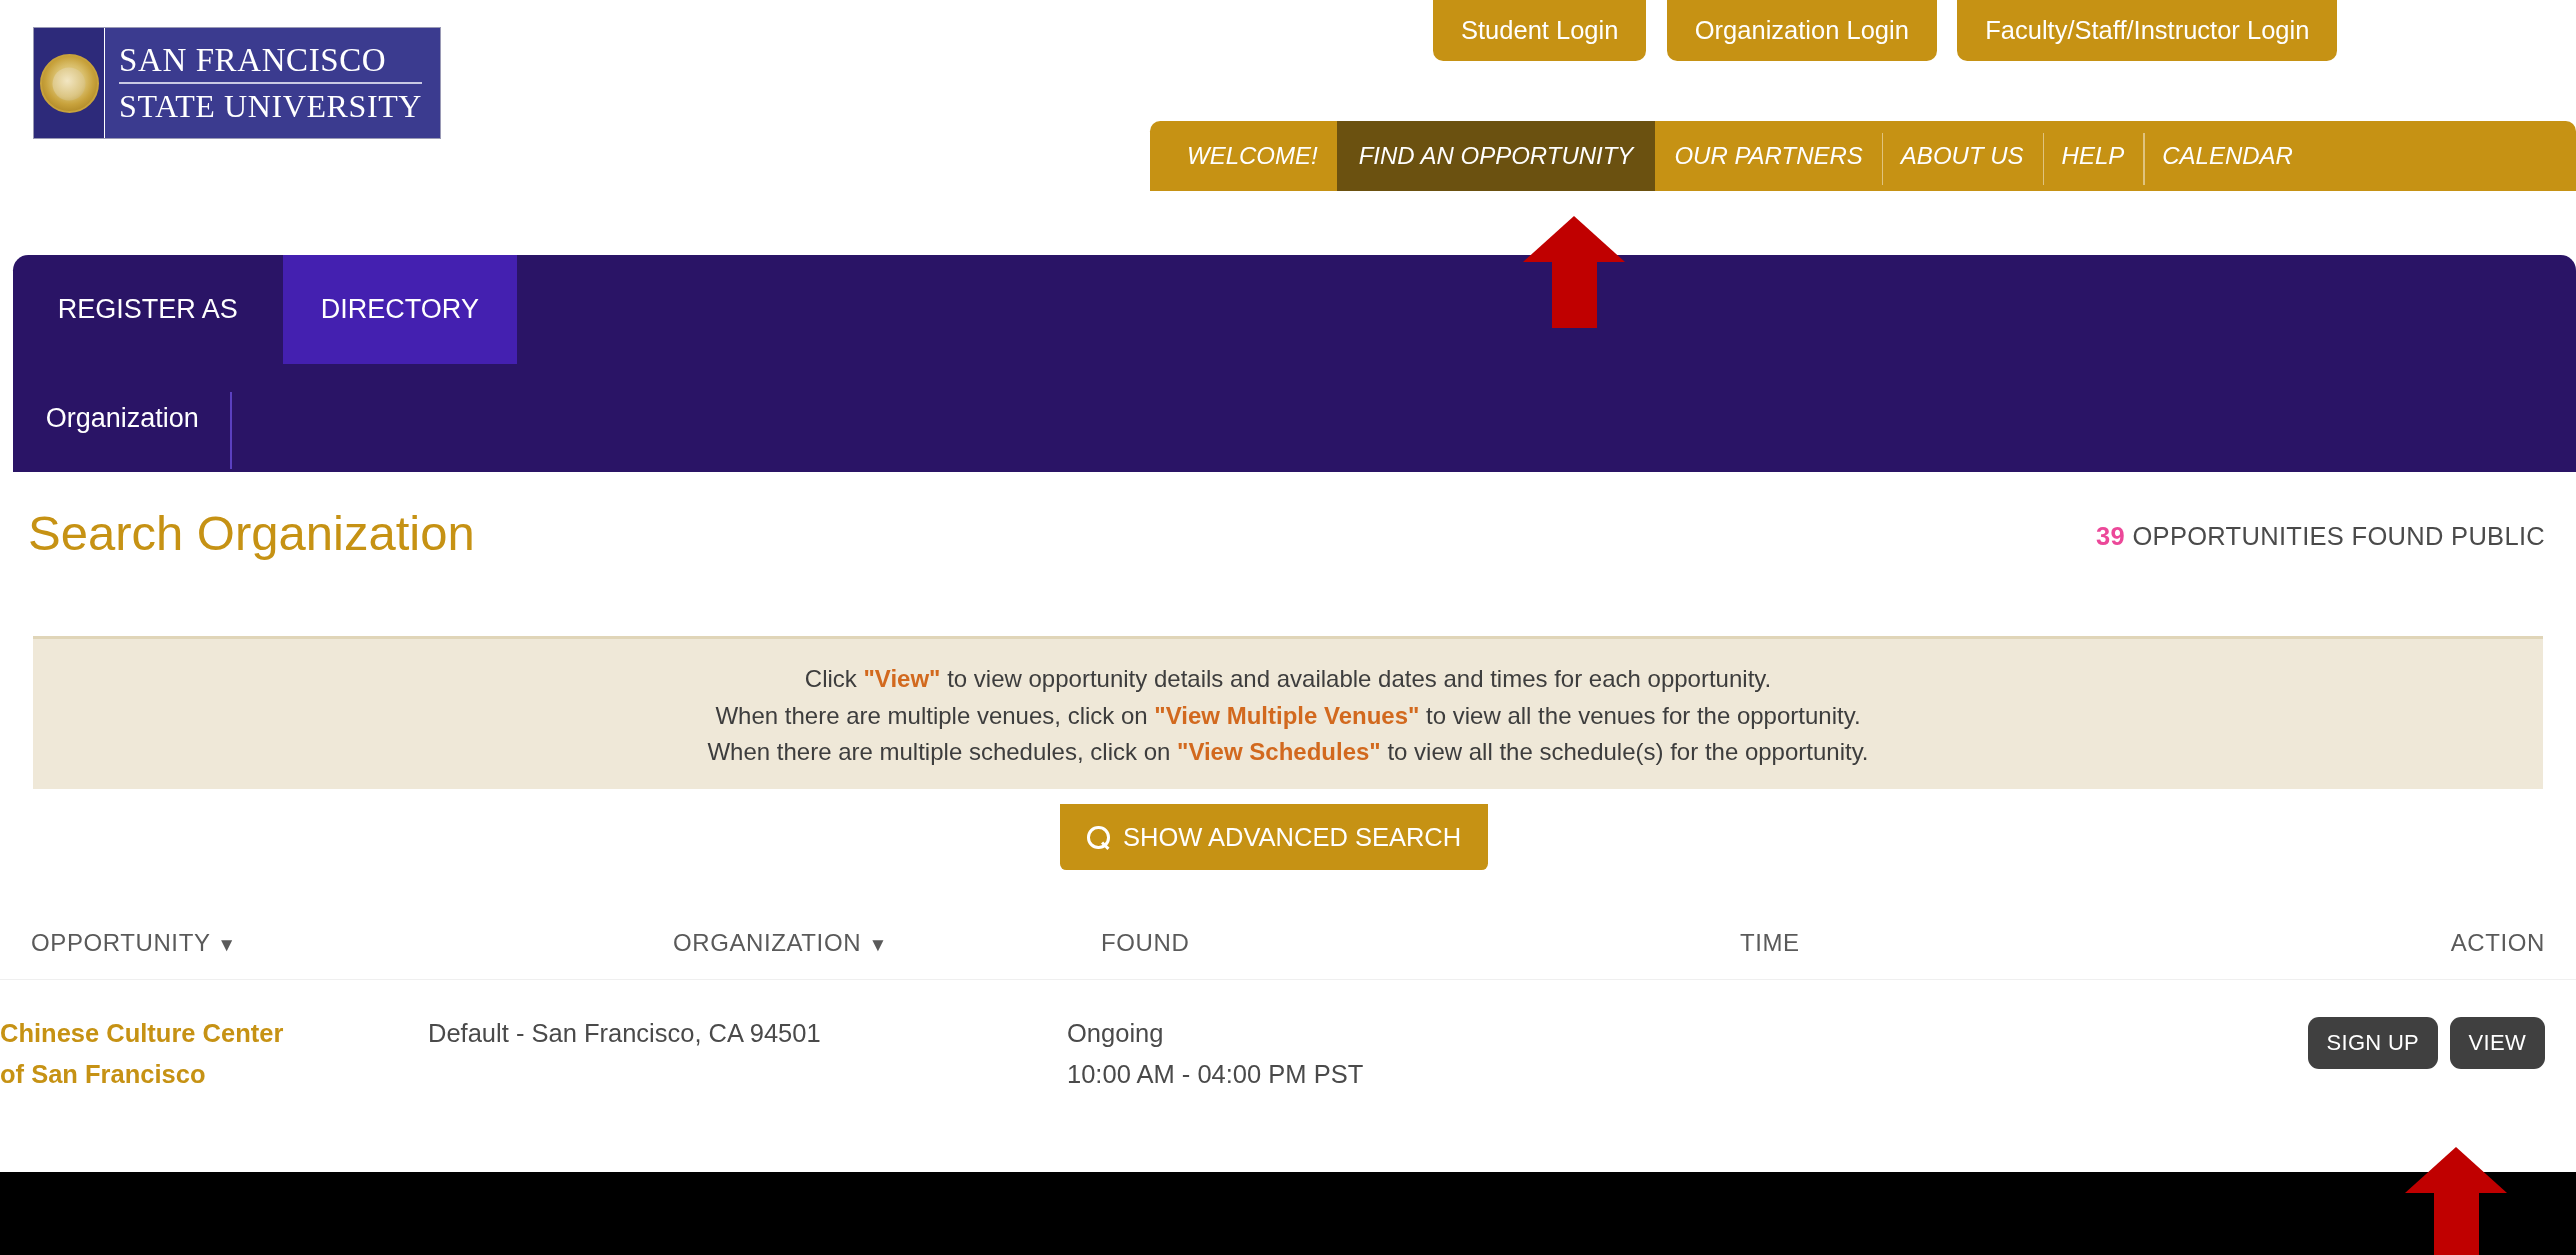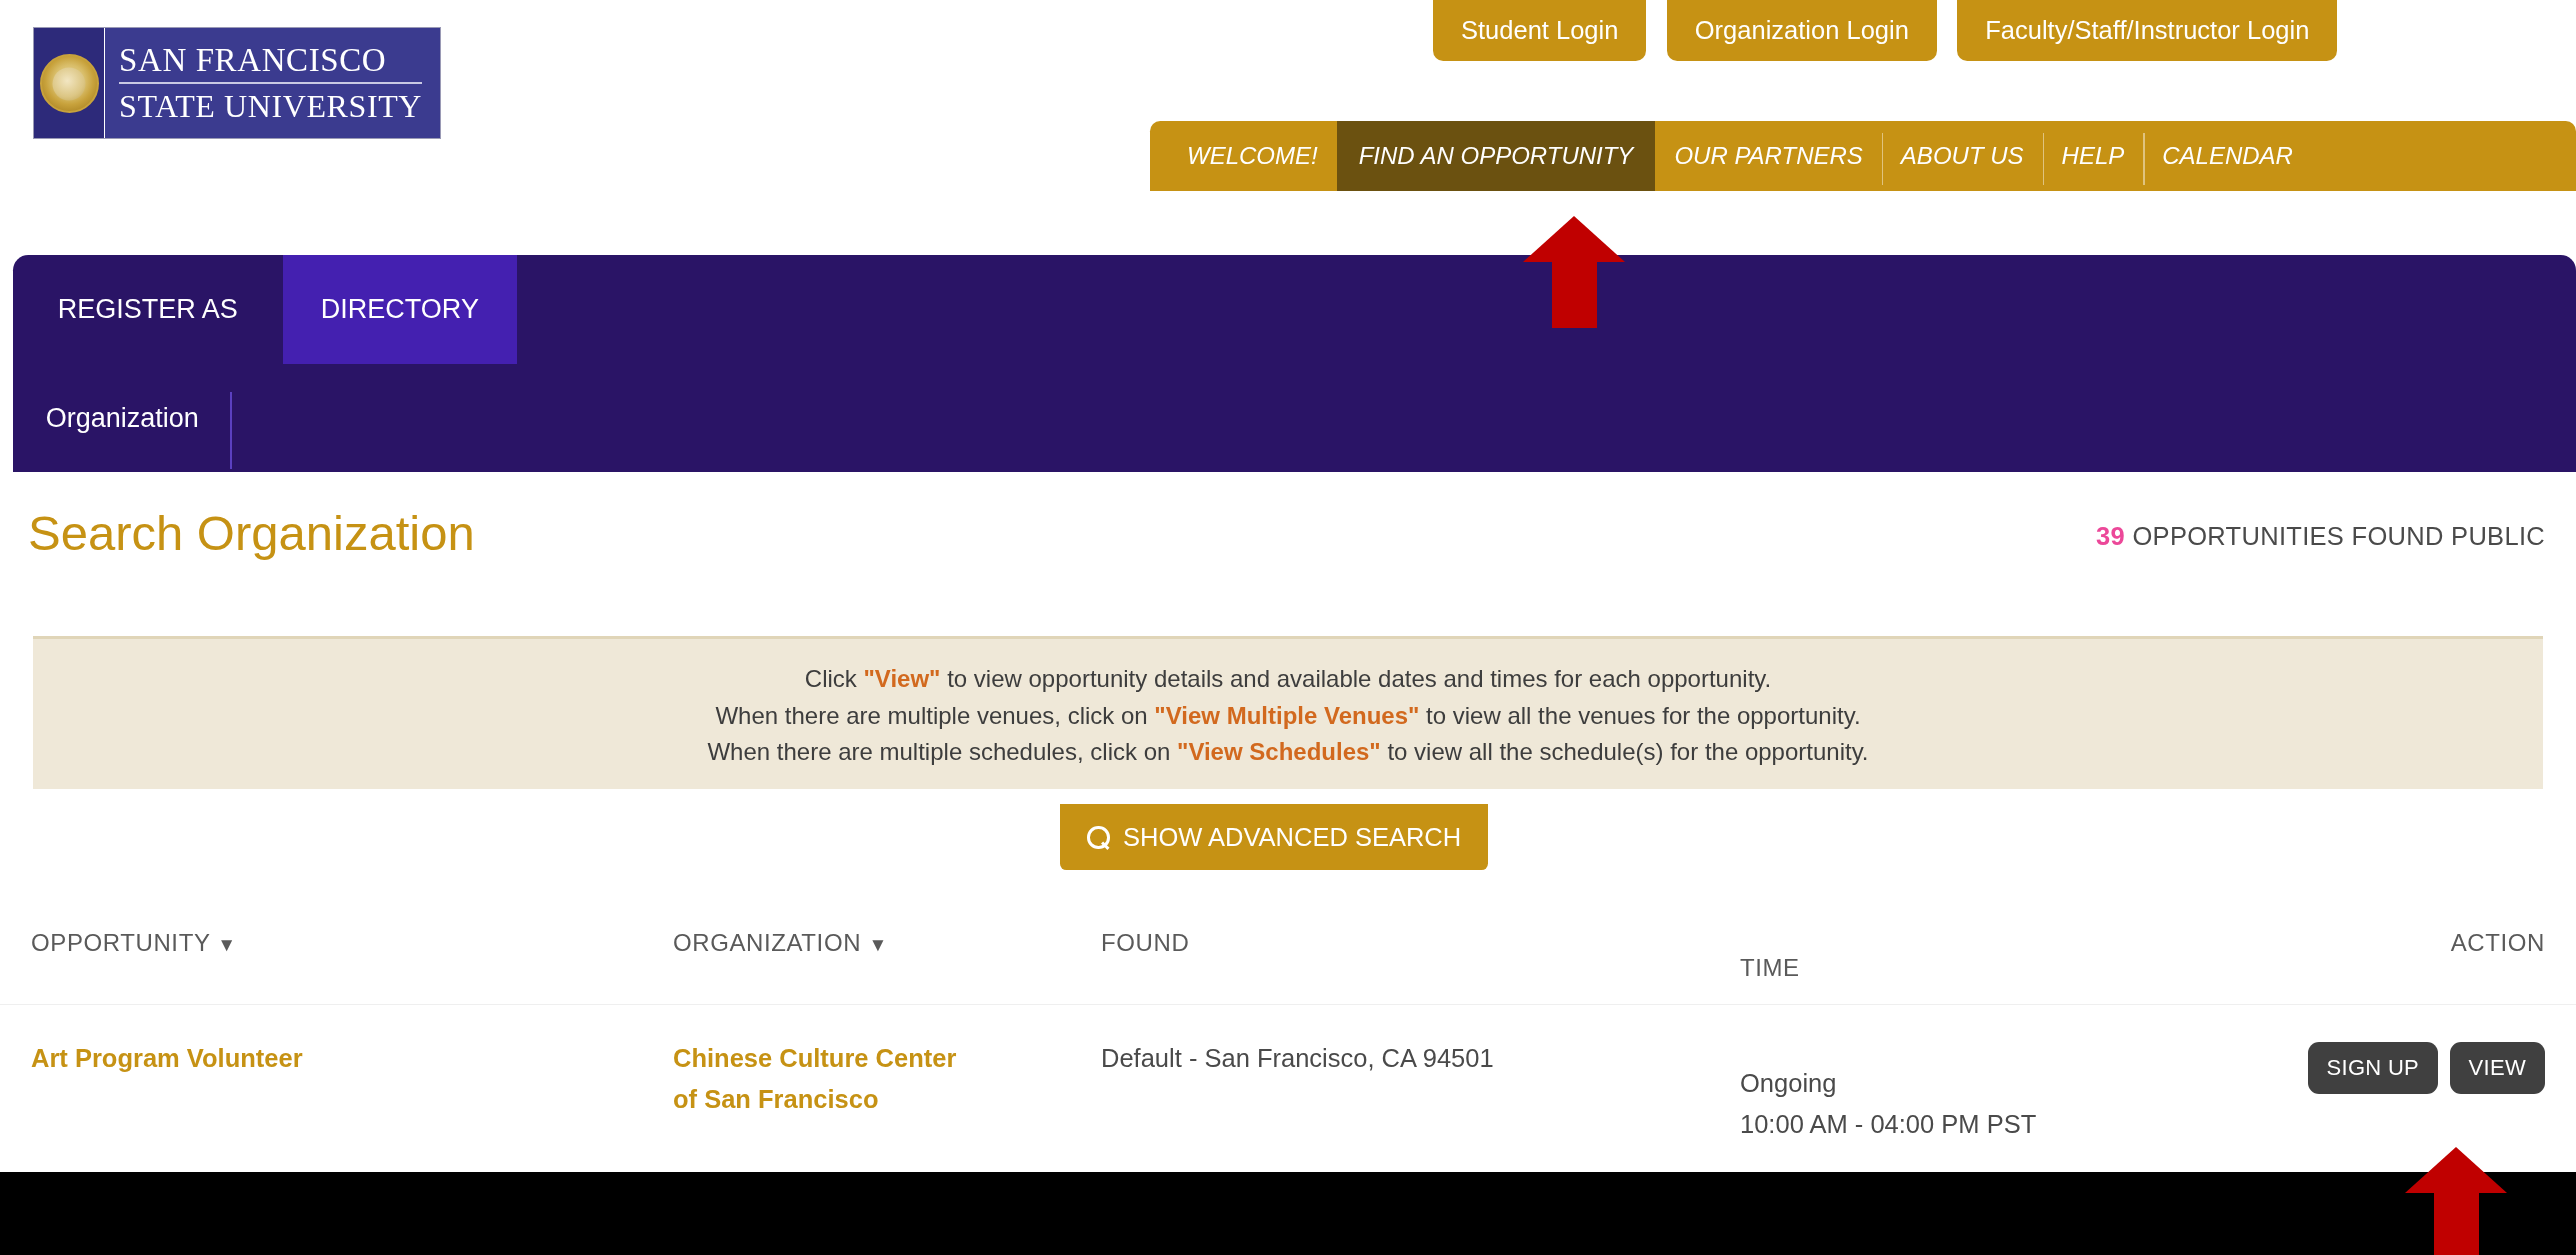--- a/index.html
+++ b/index.html
@@ -163,21 +163,21 @@
   .tr { display:flex; align-items:flex-start; }
   .thead { padding:0 0 22px 0; border-bottom:1.9px solid #efefef; }
   .th {
     font-size:24px; color:#5a5a5a; letter-spacing:0.6px;
     white-space:nowrap; cursor:pointer;
   }
   .th .caret { font-size:19px; }
   .c-opp { width:673px; padding-left:31px; }
   .c-org { width:428px; }
   .c-ven { width:639px; }
-  .c-tim { width:556px;margin-top:25px; }
+  .c-tim { width:556px; }
   .c-act { flex:1; text-align:right; padding-right:31px; }
   .th.c-act { cursor:default; }
 
   .tbody .tr { padding-top:33px; }
   .cell-link {
     font-size:25.5px; color:#C69214; font-weight:bold;
     line-height:1.62; cursor:pointer;
   }
   .cell-txt { font-size:25.5px; color:#4a4a4a; line-height:1.62; }
   .act-wrap { display:flex; justify-content:flex-end; gap:11.5px; padding-top:3.8px; }
@@ -282,23 +282,20 @@
         <span>ORGANIZATION</span>
         <span class="caret">▼</span>
       </div>
       <div class="th c-ven">FOUND</div>
       <div class="th c-tim">TIME</div>
       <div class="th c-act">ACTION</div>
     </div>
 
     <div class="tbody">
       <div class="tr">
-        <div class="c-opp">
-          <div class="cell-link">Art Program Volunteer</div>
-        </div>
         <div class="c-org">
           <div class="cell-link">Chinese Culture Center</div>
           <div class="cell-link">of San Francisco</div>
         </div>
         <div class="c-ven">
           <div class="cell-txt">Default - San Francisco, CA 94501</div>
         </div>
         <div class="c-tim">
           <div class="cell-txt">Ongoing</div>
           <div class="cell-txt">10:00 AM - 04:00 PM PST</div>

